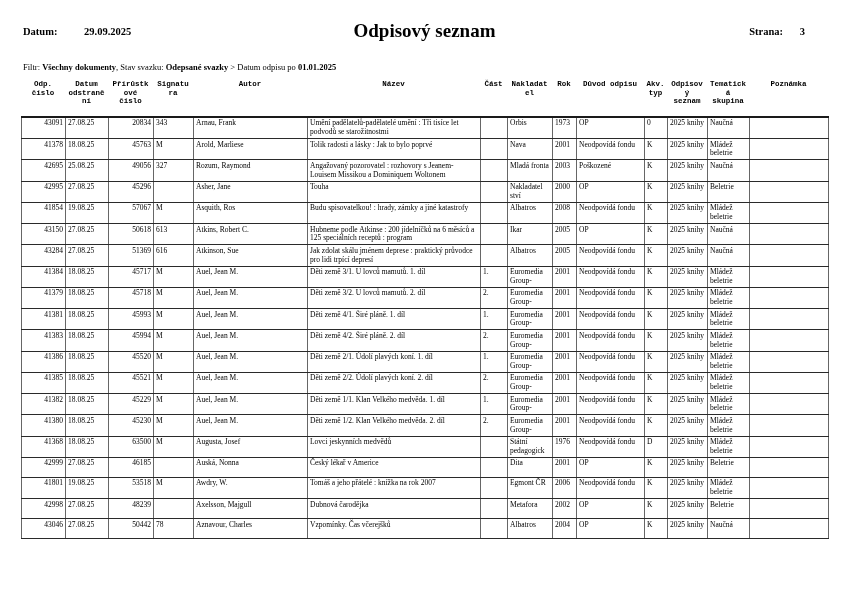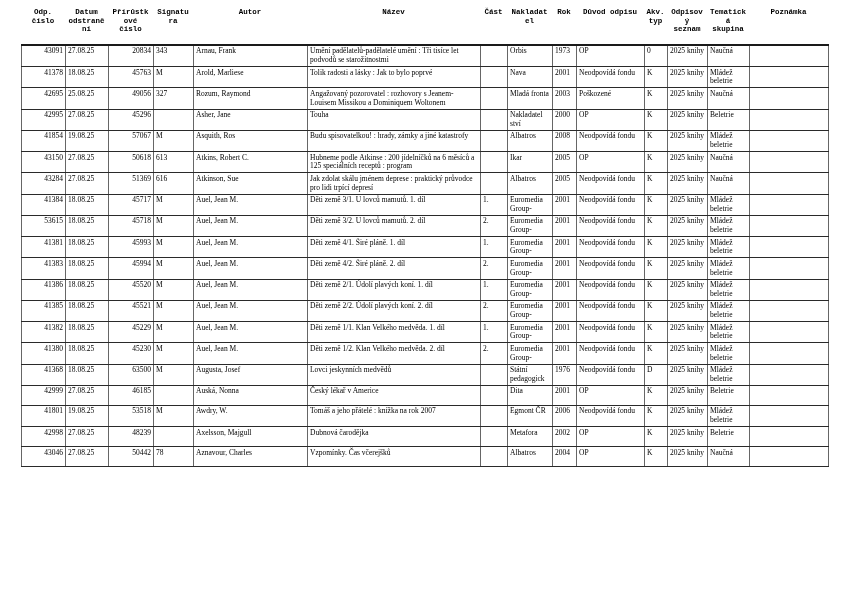--- a/index.html
+++ b/index.html
@@ -42,21 +42,33 @@
     border-left:1px solid #666; border-right:1px solid #666;
     border-top:1.5px solid #2a2a2a; border-bottom:1.5px solid #2a2a2a;
   }
   td.al-r { text-align:right;margin-top:20px; }
 </style>
 </head>
 <body>
 
 <div class="page">
 
-
+  <div class="topbar">
+    <div class="date-group">
+      <span>Datum:</span>
+      <span class="val">29.09.2025</span>
+    </div>
+    <h1 class="doc-title">Odpisový seznam</h1>
+    <div class="page-group">
+      <span>Strana:</span>
+      <span class="val">3</span>
+    </div>
+  </div>
+
+  <div class="filter-line" id="filter-line"><span>Filtr: </span><span class="b">Všechny dokumenty</span><span>, Stav svazku: </span><span class="b">Odepsané svazky</span><span> &gt; Datum odpisu po </span><span class="b">01.01.2025</span></div>
 
   <table class="discard">
     <colgroup id="colgroup">
         <col style="width: 44px;">
         <col style="width: 43px;">
         <col style="width: 45px;">
         <col style="width: 40px;">
         <col style="width: 114px;">
         <col style="width: 173px;">
         <col style="width: 27px;">
@@ -209,21 +221,21 @@
           <td>1.</td>
           <td>Euromedia Group-</td>
           <td>2001</td>
           <td>Neodpovídá fondu</td>
           <td>K</td>
           <td>2025 knihy</td>
           <td>Mládež beletrie</td>
           <td></td>
         </tr>
         <tr>
-          <td class="al-r">53615</td>
+          <td class="al-r">41379</td>
           <td>18.08.25</td>
           <td class="al-r">45718</td>
           <td>M</td>
           <td>Auel, Jean M.</td>
           <td>Děti země 3/2. U lovců mamutů. 2. díl</td>
           <td>2.</td>
           <td>Euromedia Group-</td>
           <td>2001</td>
           <td>Neodpovídá fondu</td>
           <td>K</td>

